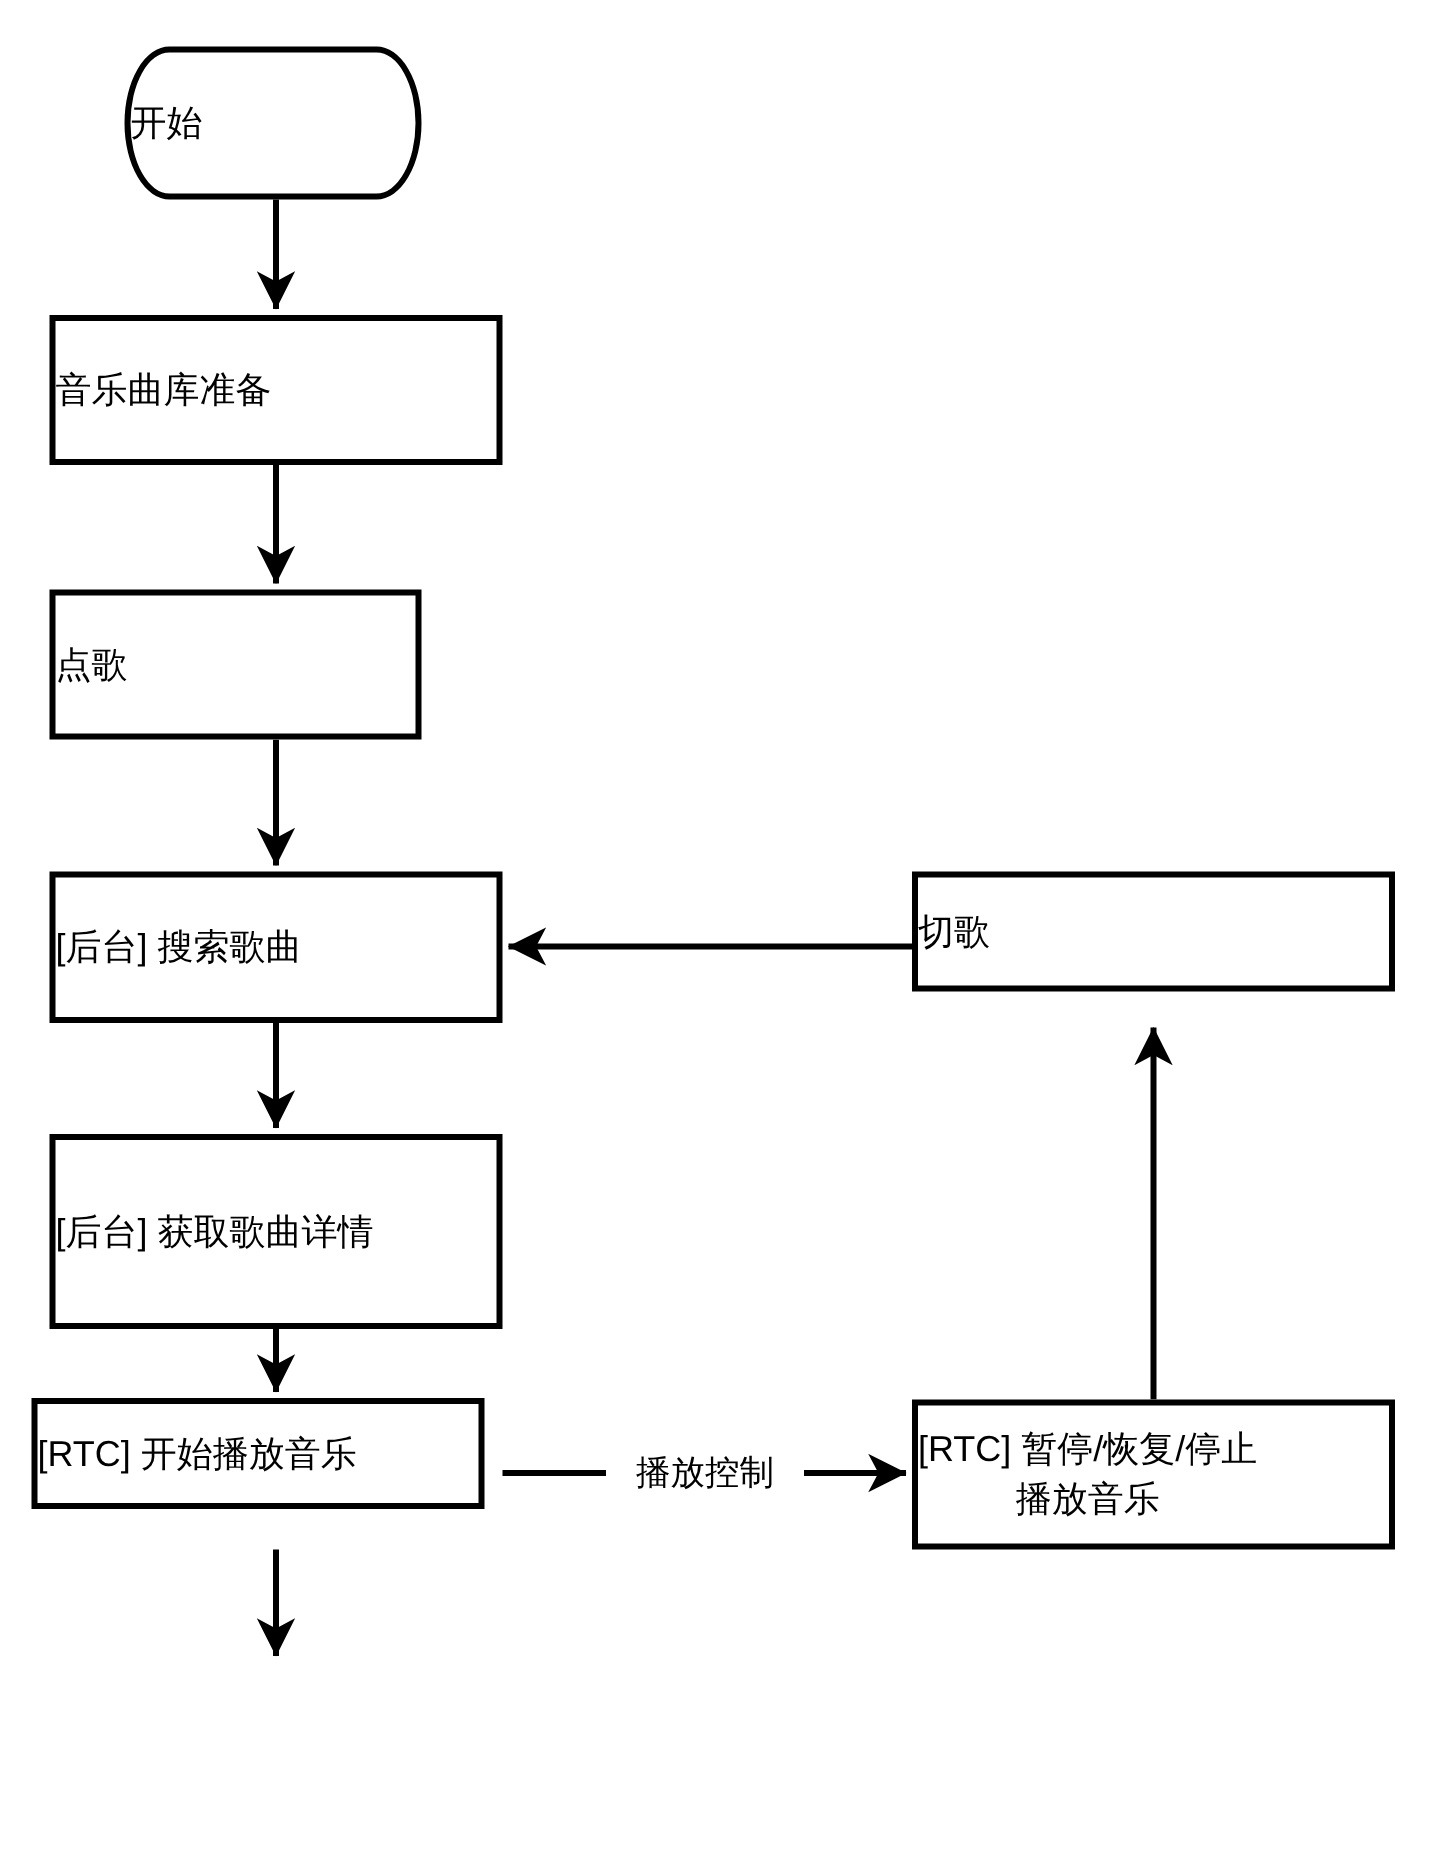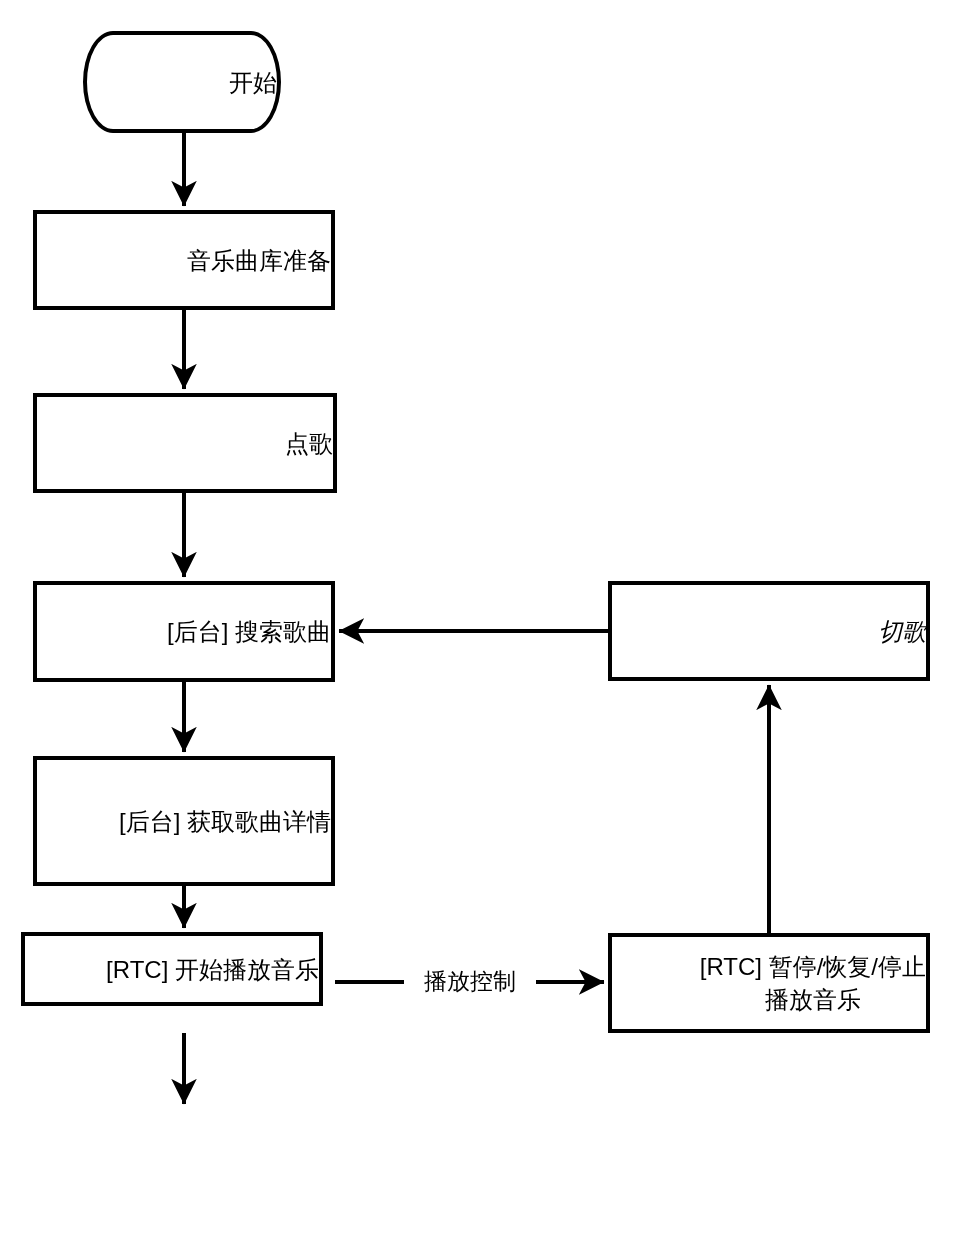--- a/index.html
+++ b/index.html
@@ -27,39 +27,39 @@
     stroke-width: 4;
   }
   .node {
     position: absolute;
     box-sizing: border-box;
     border: 4px solid #000000;
     background: #ffffff;
     color: #000000;
     display: flex;
     align-items: center;
-    justify-content: flex-end;
+    justify-content: flex-start;
     text-align: center;
     font-size: 24px;
     line-height: 33px;
     white-space: pre-line;
   }
   .terminator {
     border-radius: 30px / 51px;
   }
   
   .n-start   { left: 83px;  top: 31px;   width: 198px; height: 102px; }
   .n-prepare { left: 33px;  top: 210px;  width: 302px; height: 100px; }
-  .n-order   { left: 33px;  top: 393px;  width: 304px; height: 100px; }
+  .n-order   { left: 33px;  top: 393px;  width: 248px; height: 100px; }
   .n-search  { left: 33px;  top: 581px;  width: 302px; height: 101px; }
   .n-detail  { left: 33px;  top: 756px;  width: 302px; height: 130px; }
   .n-play    { left: 21px;  top: 932px;  width: 302px; height: 74px; }
   .n-end     { left: 83px;  top: 1108px; width: 198px; height: 102px; }
   
-  .n-switch  { left: 608px; top: 581px;  width: 322px; height: 100px; font-style: italic; }
+  .n-switch  { left: 608px; top: 581px;  width: 322px; height: 80px; }
   .n-control { left: 608px; top: 933px;  width: 322px; height: 100px; }
   .edge-label {
     position: absolute;
     left: 404px;
     top: 966px;
     width: 132px;
     height: 32px;
     background: #ffffff;
     color: #000000;
     font-size: 23px;

